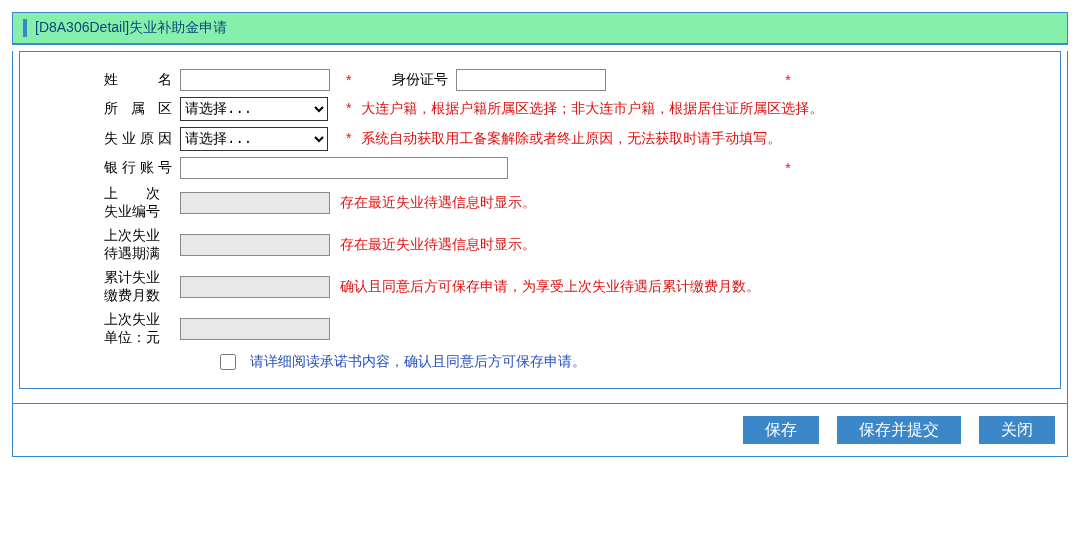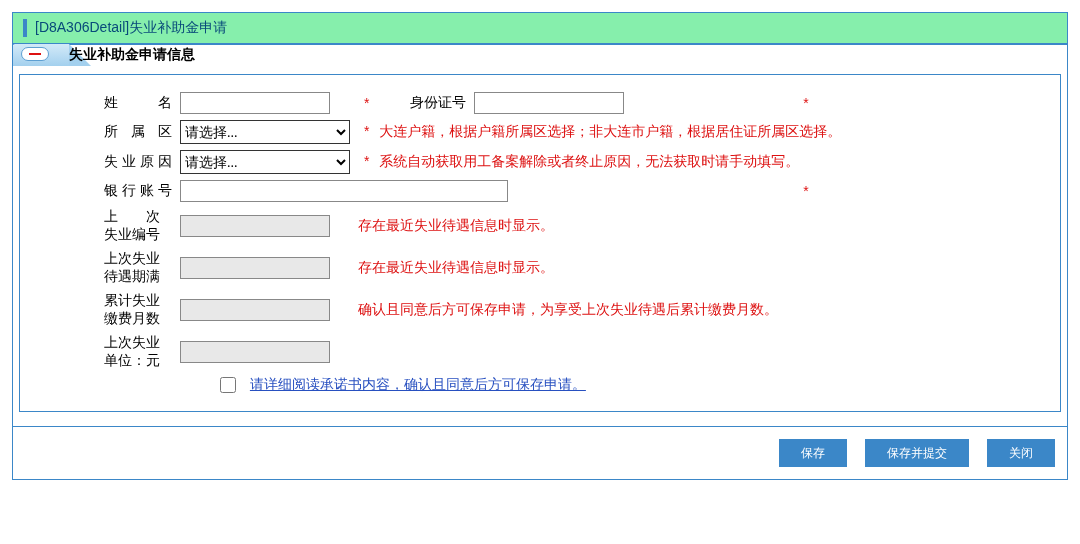--- a/index.html
+++ b/index.html
@@ -34,33 +34,32 @@
     padding: 0 4px;
     font-family: inherit;
     font-size: 14px;
   }
   .inp-text { width: 150px; background: #fff; }
   .inp-ro { background: #e8e8e8; }
   .inp-ro-short { width: 150px; }
   .sel {
     height: 24px;
     border: 1px solid #333;
-    font-family: Liberation Serif, serif;
+    font-family: Liberation Mono, monospace;
     font-size: 14px;
-    width: 170px;
+    width: 148px;
     background: #fff;
   }
   .inp-long { width: 328px; }
   .star { color: #d11; padding: 0 6px; }
   .hint-red { color: #d11; }
 
   .agree-row { padding-top: 10px; }
   .agree-link {
     color: #2850c0;
-    text-decoration: underline;
     cursor: pointer;
   }
   .chk {
     width: 16px; height: 16px; vertical-align: middle;
     margin-right: 10px; margin-left: 40px;
   }
 
   .buttons-bar {
     border: 1px solid #3b87c8;
     border-top: none;
@@ -69,21 +68,21 @@
     justify-content: flex-end;
     gap: 18px;
   }
   .btn {
     background: #3b87c8;
     color: #fff;
     border: none;
     height: 28px;
     padding: 0 22px;
     font-family: inherit;
-    font-size: 12px;
+    font-size: 16px;
     cursor: pointer;
   }
 
   
   .outer-group {
     border: 1px solid #3b87c8;
     border-top: none;
     padding-bottom: 8px;
   }
   .section-hdr {
@@ -157,27 +156,20 @@
 
 <div class="panel-wrap">
   <div class="title-bar">
     <span class="bar-icon"></span>
     <span>[D8A306Detail]失业补助金申请</span>
   </div>
 </div>
 
 <div class="outer-group">
 
-  <div class="section-hdr">
-    <div class="blue-slope"></div>
-    <div class="pill">
-        <div class="m"></div>
-      </div>
-    <div class="sec-title">失业补助金申请信息</div>
-  </div>
 
   <div class="form-container">
     <table class="frm">
 
       <tbody>
           <tr>
         <td class="label-cell"><span class="spread">姓　　名</span></td>
         <td class="c2"><input class="inp-text" value="" style=""></td>
         <td class="c2b"><span class="star">*</span></td>
         <td class="label-cell2"><span>身份证号</span></td>

